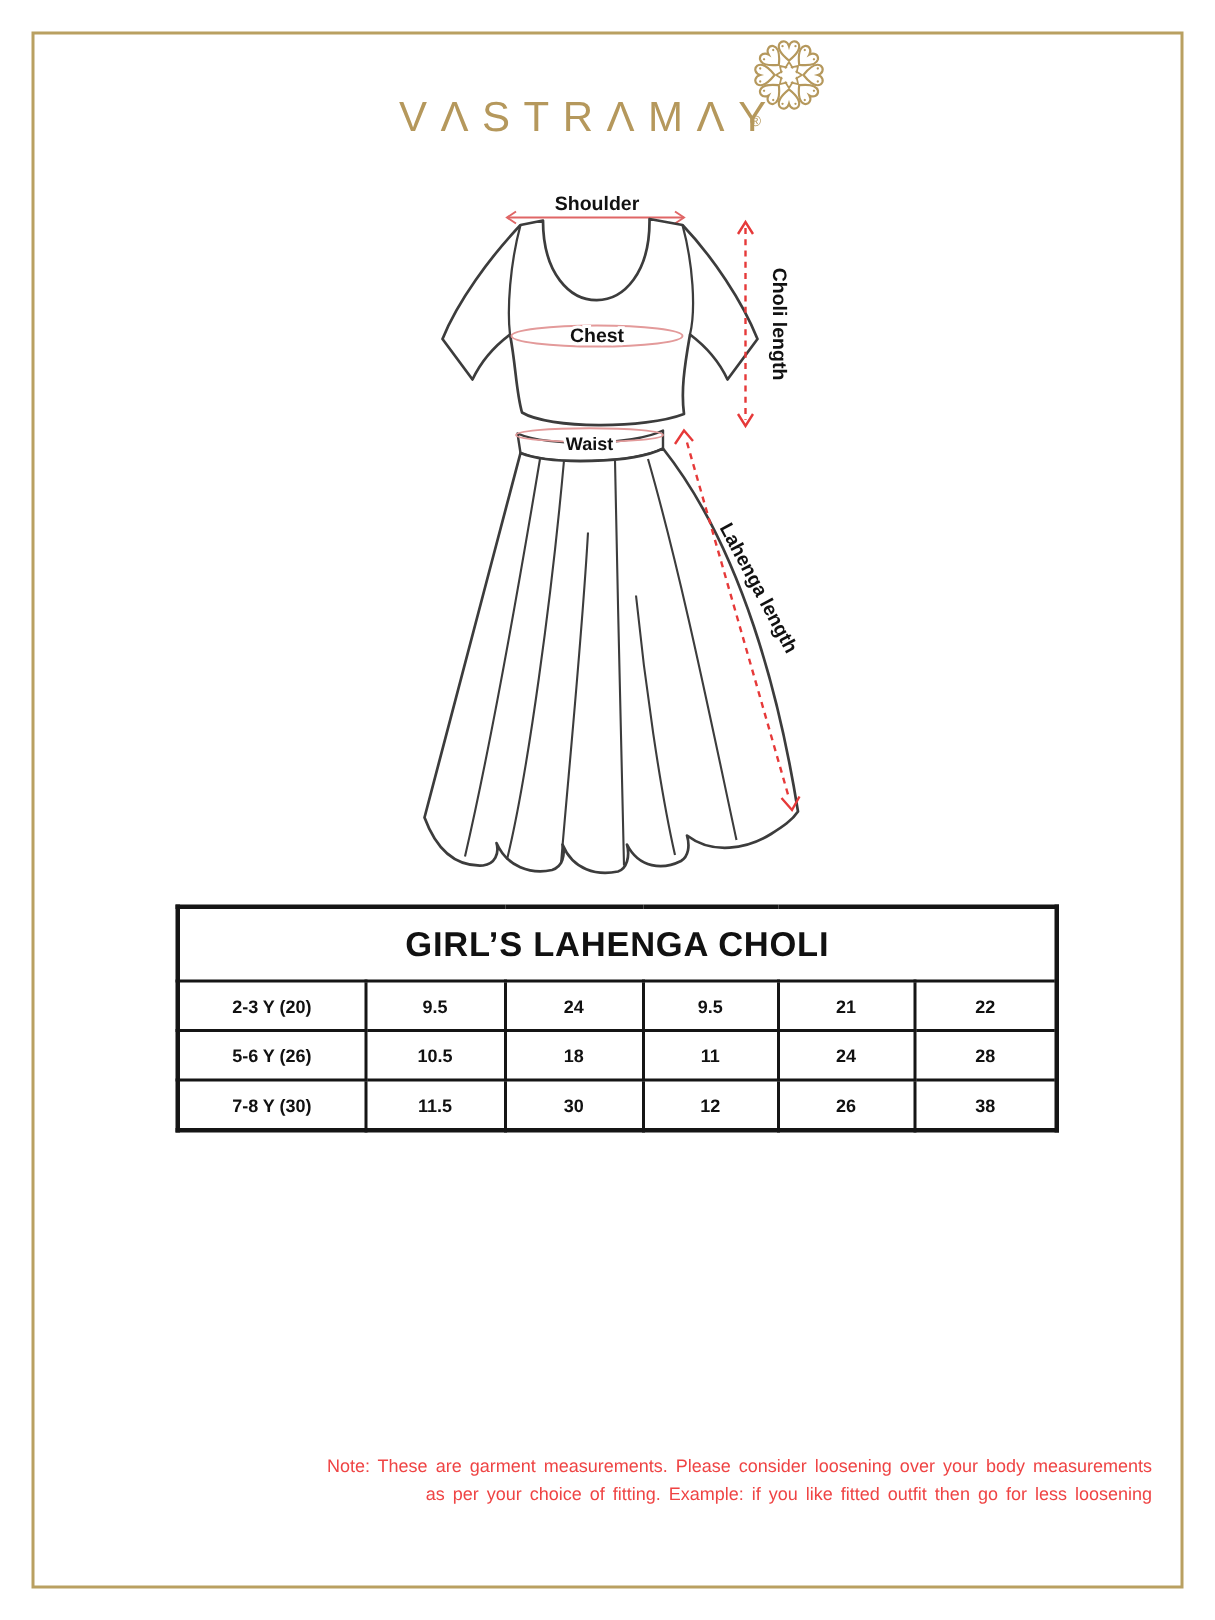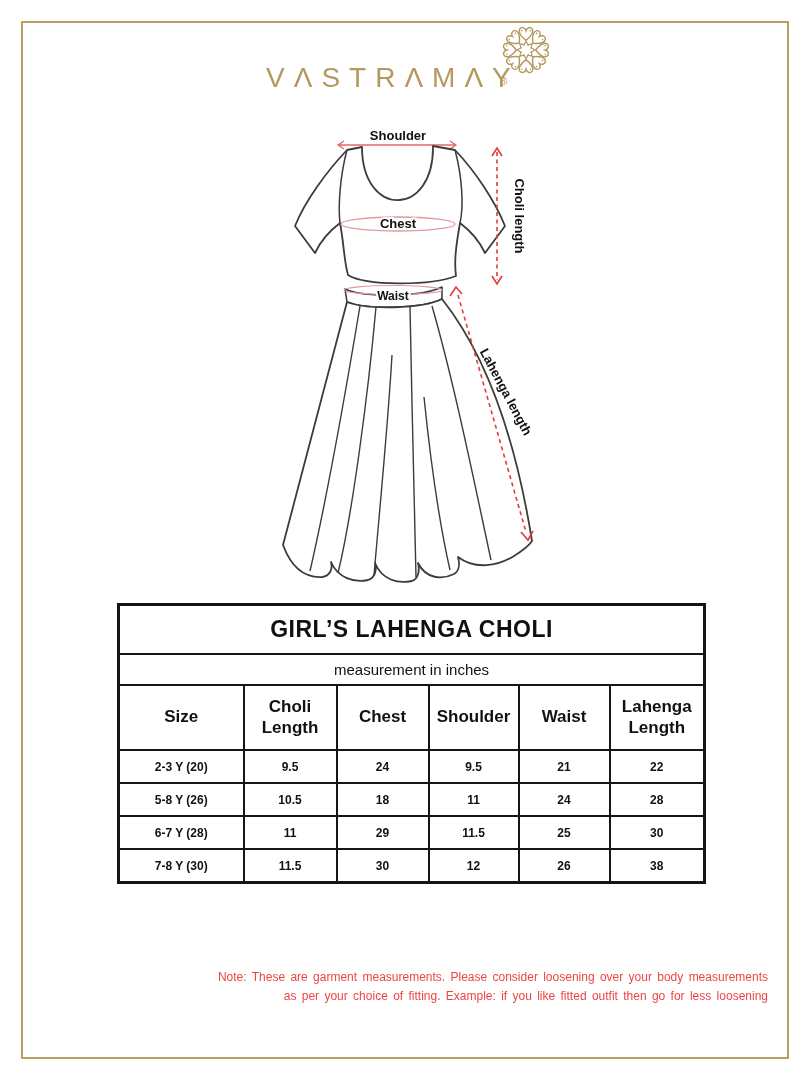--- a/index.html
+++ b/index.html
@@ -152,54 +152,35 @@
         <col style="width:93px">
         <col style="width:92px">
       <col style="width:90px">
         <col style="width:91px">
         <col style="width:95px">
     </colgroup>
     <tbody>
       <tr>
           <td class="t-title" colspan="6">GIRL’S LAHENGA CHOLI</td>
         </tr>
-      <tr>
-          <td class="t-sub" colspan="6">measurement in inches</td>
-        </tr>
-      <tr class="t-head">
-        <td>Size</td>
-        <td>Choli Length</td>
-        <td>Chest</td>
-        <td>Shoulder</td>
-        <td>Waist</td>
-        <td>Lahenga Length</td>
-      </tr>
       <tr class="t-row">
         <td>2-3 Y (20)</td>
         <td>9.5</td>
         <td>24</td>
         <td>9.5</td>
         <td>21</td>
         <td>22</td>
       </tr>
       <tr class="t-row">
-        <td>5-8 Y (26)</td>
+        <td>5-6 Y (26)</td>
         <td>10.5</td>
         <td>18</td>
         <td>11</td>
         <td>24</td>
         <td>28</td>
-      </tr>
-      <tr class="t-row">
-        <td>6-7 Y (28)</td>
-        <td>11</td>
-        <td>29</td>
-        <td>11.5</td>
-        <td>25</td>
-        <td>30</td>
       </tr>
       <tr class="t-row">
         <td>7-8 Y (30)</td>
         <td>11.5</td>
         <td>30</td>
         <td>12</td>
         <td>26</td>
         <td>38</td>
       </tr>
     </tbody>

